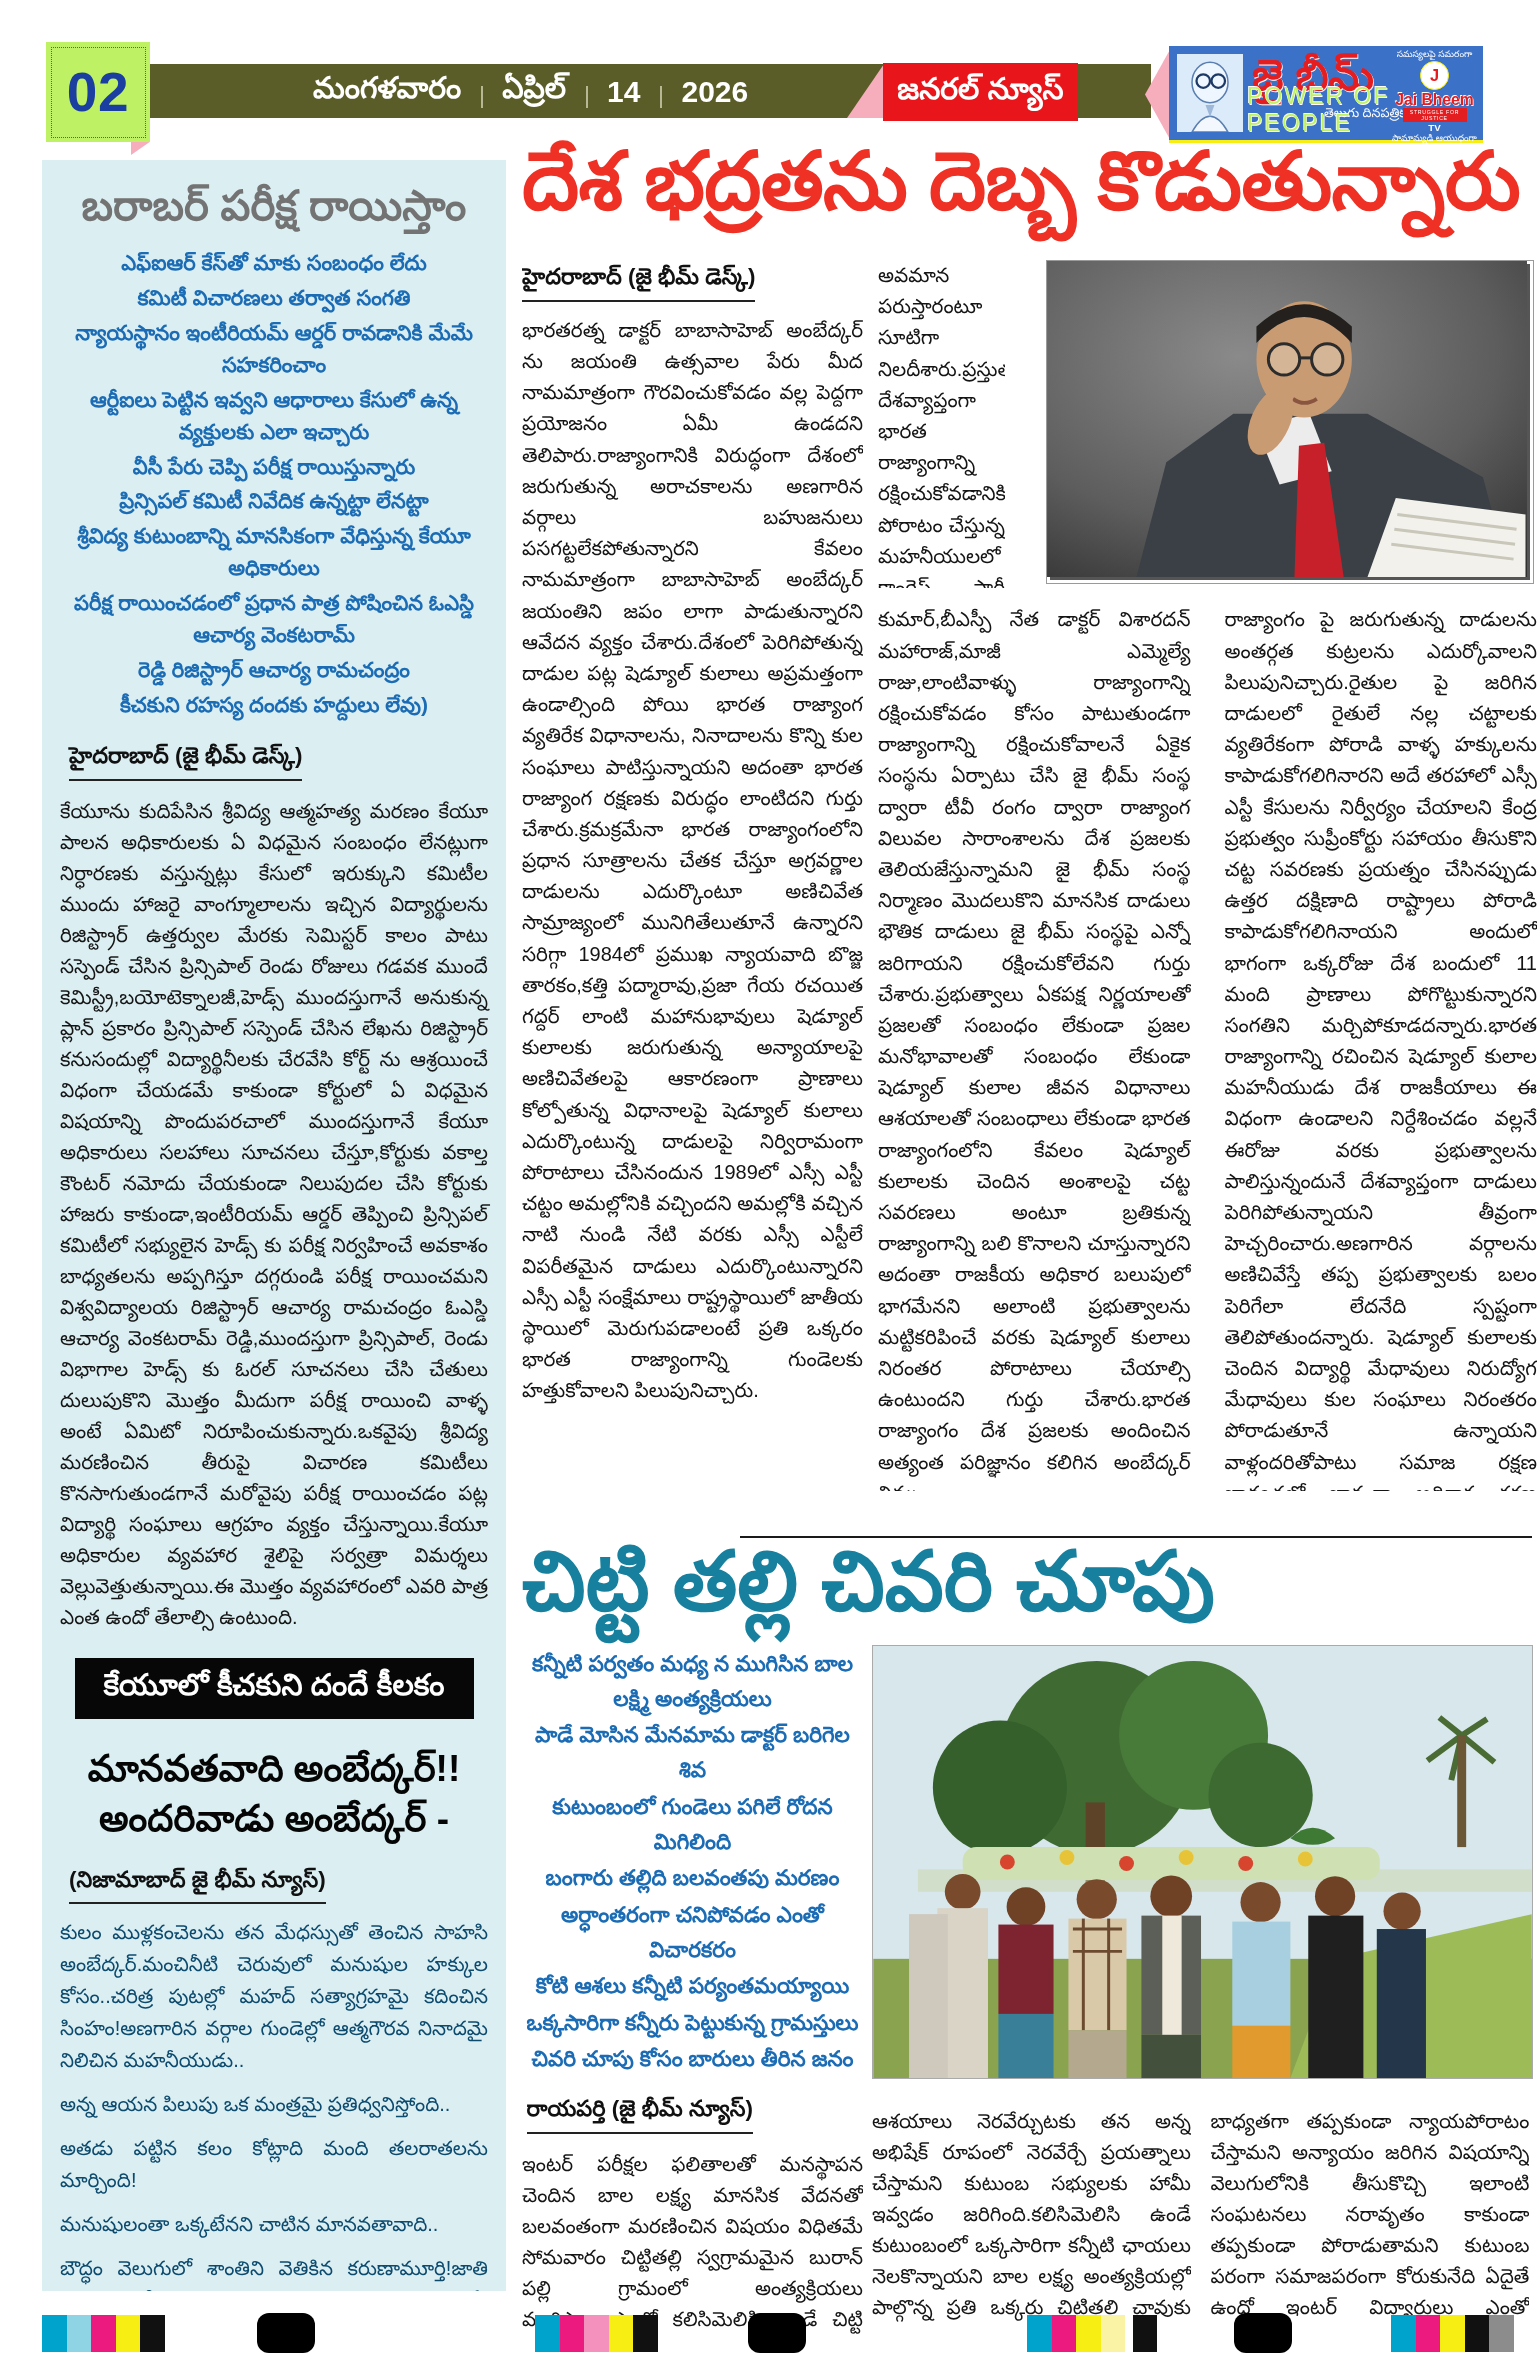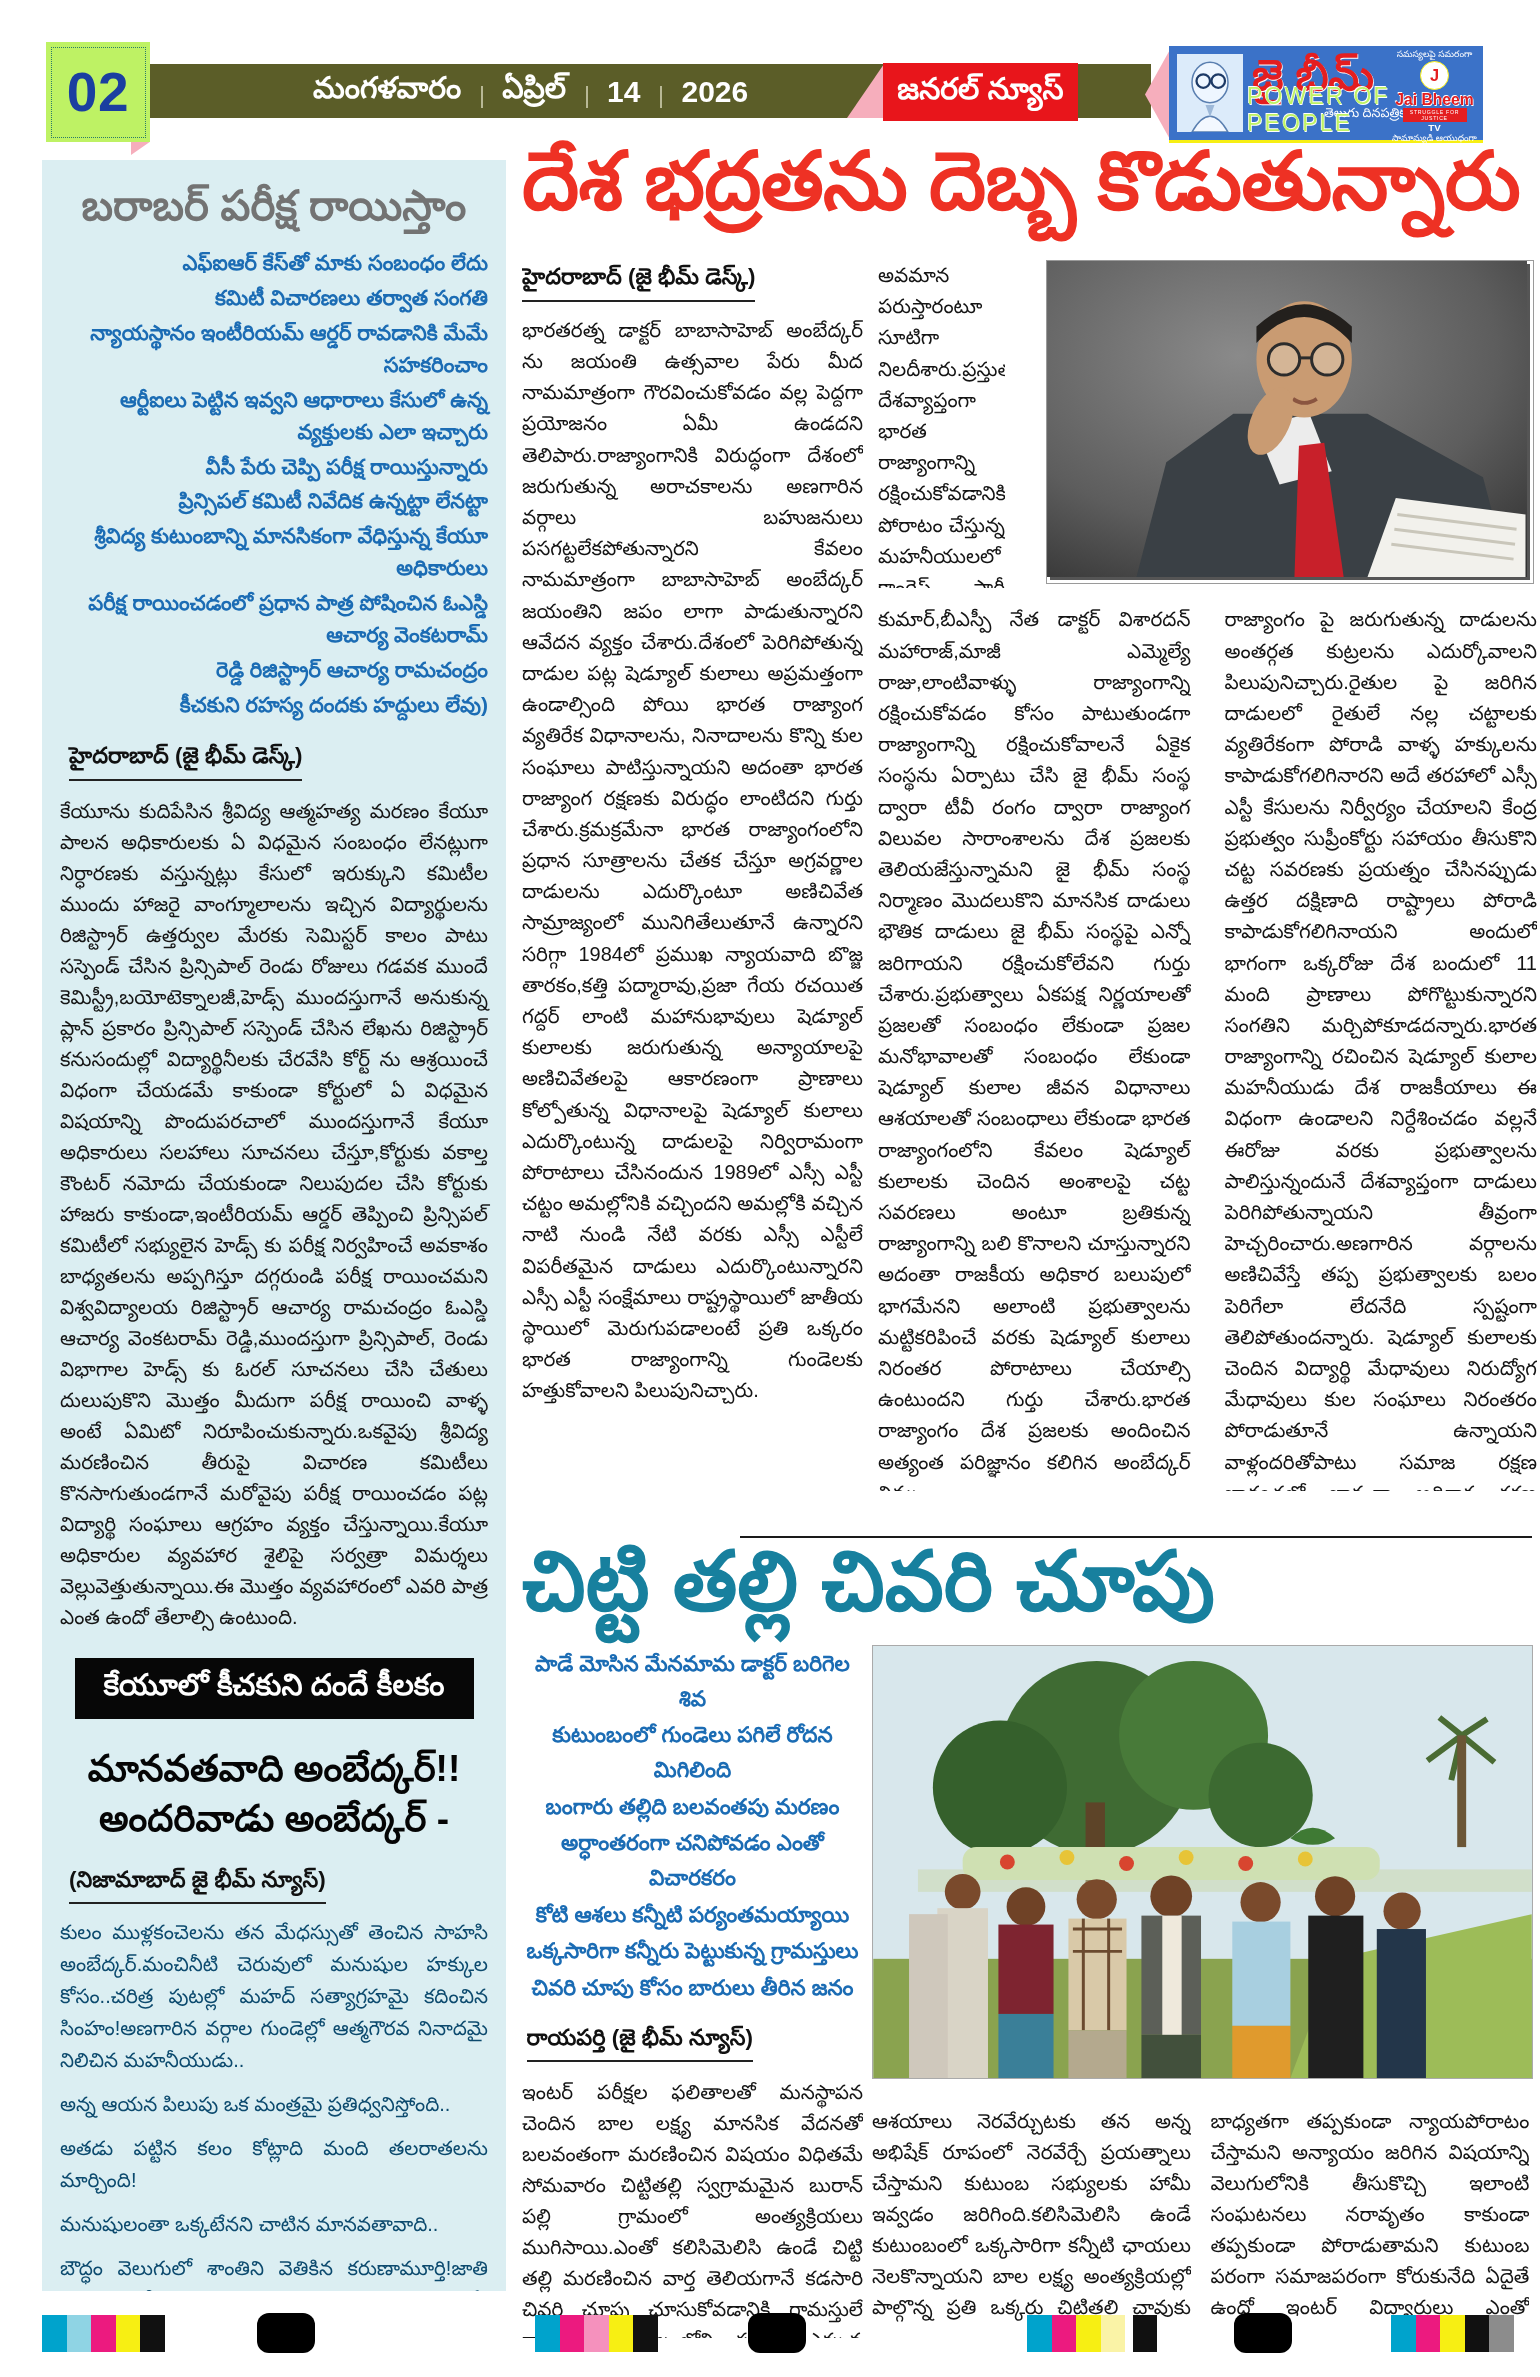--- a/index.html
+++ b/index.html
@@ -24,21 +24,21 @@
   .mast-power{position:absolute;left:78px;bottom:3px;color:#bef264;font-size:23px;font-weight:400;letter-spacing:2.2px;text-shadow:0.7px 0.7px 0 #fff,-0.7px -0.7px 0 #fff;}
   .mast-right{position:absolute;right:4.5px;top:3px;width:88px;text-align:center;}
   .mast-right .tr-top,.mast-right .tr-bottom{color:#fff;font-size:9px;line-height:1.2;}
   .mast-logo-circle{margin:1.5px auto;width:27px;height:27px;border-radius:50%;background:#fff;display:flex;align-items:center;justify-content:center;color:#e41e20;font-weight:800;font-size:16.4px;border:1.5px solid #f7ef13;}
   .mast-logo-name{color:#e41e20;font-size:15.7px;font-weight:700;text-shadow:0.7px 0.7px 0 #fff,-0.7px -0.7px 0 #fff;line-height:1;}
   .mast-logo-chip{margin:0.7px auto;background:#e41e20;color:#fff;font-size:5.2px;width:64px;padding:0.7px 0;letter-spacing:0.7px;}
   .mast-tv{color:#fff;font-weight:800;font-size:9.7px;}
   
   .left-box{left:42px;top:160px;width:464px;height:2131px;background:#dbeef2;box-sizing:border-box;padding:19.4px 18px;overflow:hidden;}
   .la-title{font-size:42px;font-weight:800;text-align:center;color:#737373;margin:3px 0 16.4px 0;line-height:1.15;}
-  .la-bullet{color:#1b6cb4;font-weight:700;text-align:right;font-size:21px;line-height:1.52;margin:3px 0;}
+  .la-bullet{color:#1b6cb4;font-weight:700;text-align:center;font-size:21px;line-height:1.52;margin:3px 0;}
   .dateline{display:inline-block;font-weight:800;font-size:22.4px;color:#111;border-bottom:2.2px solid #222;padding-bottom:4.5px;}
   .la-date{margin:22.4px 0 0 9px;}
   .bodytext{font-size:20px;line-height:1.55;text-align:justify;color:#151515;margin-top:15px;}
   .la-blackbox{margin:25px auto 0 auto;width:399px;background:#070707;color:#fff;text-align:center;font-size:30px;font-weight:800;padding:10.4px 0;}
   .la-head2{font-size:37px;font-weight:800;text-align:center;color:#050505;line-height:1.35;margin-top:25px;}
   .la-date2{margin:22.4px 0 0 9px;}
   .poem-p{font-size:20px;line-height:1.6;text-align:justify;color:#0c4a6e;margin:12px 0 0 0;}
   
   .main-art{left:522px;top:139px;width:1015px;}
   .m-headline{color:#ee3124;font-size:81px;font-weight:800;white-space:nowrap;letter-spacing:-0.7px;line-height:1.05;}
@@ -189,20 +189,21 @@
       </div>
     </div>
   </div>
 </div>
 
 <div class="abs sec-art">
   <div class="sec-rule"></div>
   <div class="s-headline">చిట్టి తల్లి చివరి చూపు</div>
   <div class="s-body">
     <div class="s-col1">
+      <div class="s-bullet">కన్నీటి పర్వతం మధ్య న ముగిసిన బాల లక్ష్మి అంత్యక్రియలు</div>
       <div class="s-bullet">పాడే మోసిన మేనమామ డాక్టర్ బరిగెల శివ</div>
       <div class="s-bullet">కుటుంబంలో గుండెలు పగిలే రోదన మిగిలింది</div>
       <div class="s-bullet">బంగారు తల్లిది బలవంతపు మరణం</div>
       <div class="s-bullet">అర్ధాంతరంగా చనిపోవడం ఎంతో విచారకరం</div>
       <div class="s-bullet">కోటి ఆశలు కన్నీటి పర్యంతమయ్యాయి</div>
       <div class="s-bullet">ఒక్కసారిగా కన్నీరు పెట్టుకున్న గ్రామస్తులు</div>
       <div class="s-bullet">చివరి చూపు కోసం బారులు తీరిన జనం</div>
       <div class="s-date"><span class="dateline">రాయపర్తి (జై భీమ్ న్యూస్)</span></div>
       <div class="bodytext">ఇంటర్ పరీక్షల ఫలితాలతో మనస్థాపన చెందిన బాల లక్ష్య మానసిక వేదనతో బలవంతంగా మరణించిన విషయం విధితమే సోమవారం చిట్టితల్లి స్వగ్రామమైన బురాన్ పల్లి గ్రామంలో అంత్యక్రియలు ముగిసాయి.ఎంతో కలిసిమెలిసి ఉండే చిట్టి తల్లి మరణించిన వార్త తెలియగానే కడసారి చివరి చూపు చూసుకోవడానికి గ్రామస్తులే కాకుండా మండలంలోని ప్రజలు ఎక్కువ సంఖ్యలో హాజరై వాళ్ల ప్రగాఢ సానుభూతిని కుటుంబానికి తెలియజేశారు.ఈ సందర్భంగా జై భీమ్ సంస్థల చైర్మన్ డాక్టర్ బరిగెల శివ మేనమామ బాధ్యత నిర్వహిస్తూ పాడేమోసి ఎంతో వేదనపడ్డారు.రెండు రోజుల ముందు అందరం కలిసి మెలిసి ఆనందంగా గడిపాం ఆలోపే చిట్టితల్లి మరణించడం కుటుంబంలోనే కాదు గ్రామంలోనే కాదు మా అందరి మనసుల్లో గుండెల నిండా బాధను మిగిలిందని ఆవేదన చెందారు.కుటుంబ సభ్యులకు ఎల్లవేళలా అండగా ఉంటూ బాల లక్ష్య కోరుకున్న</div>
     </div>

